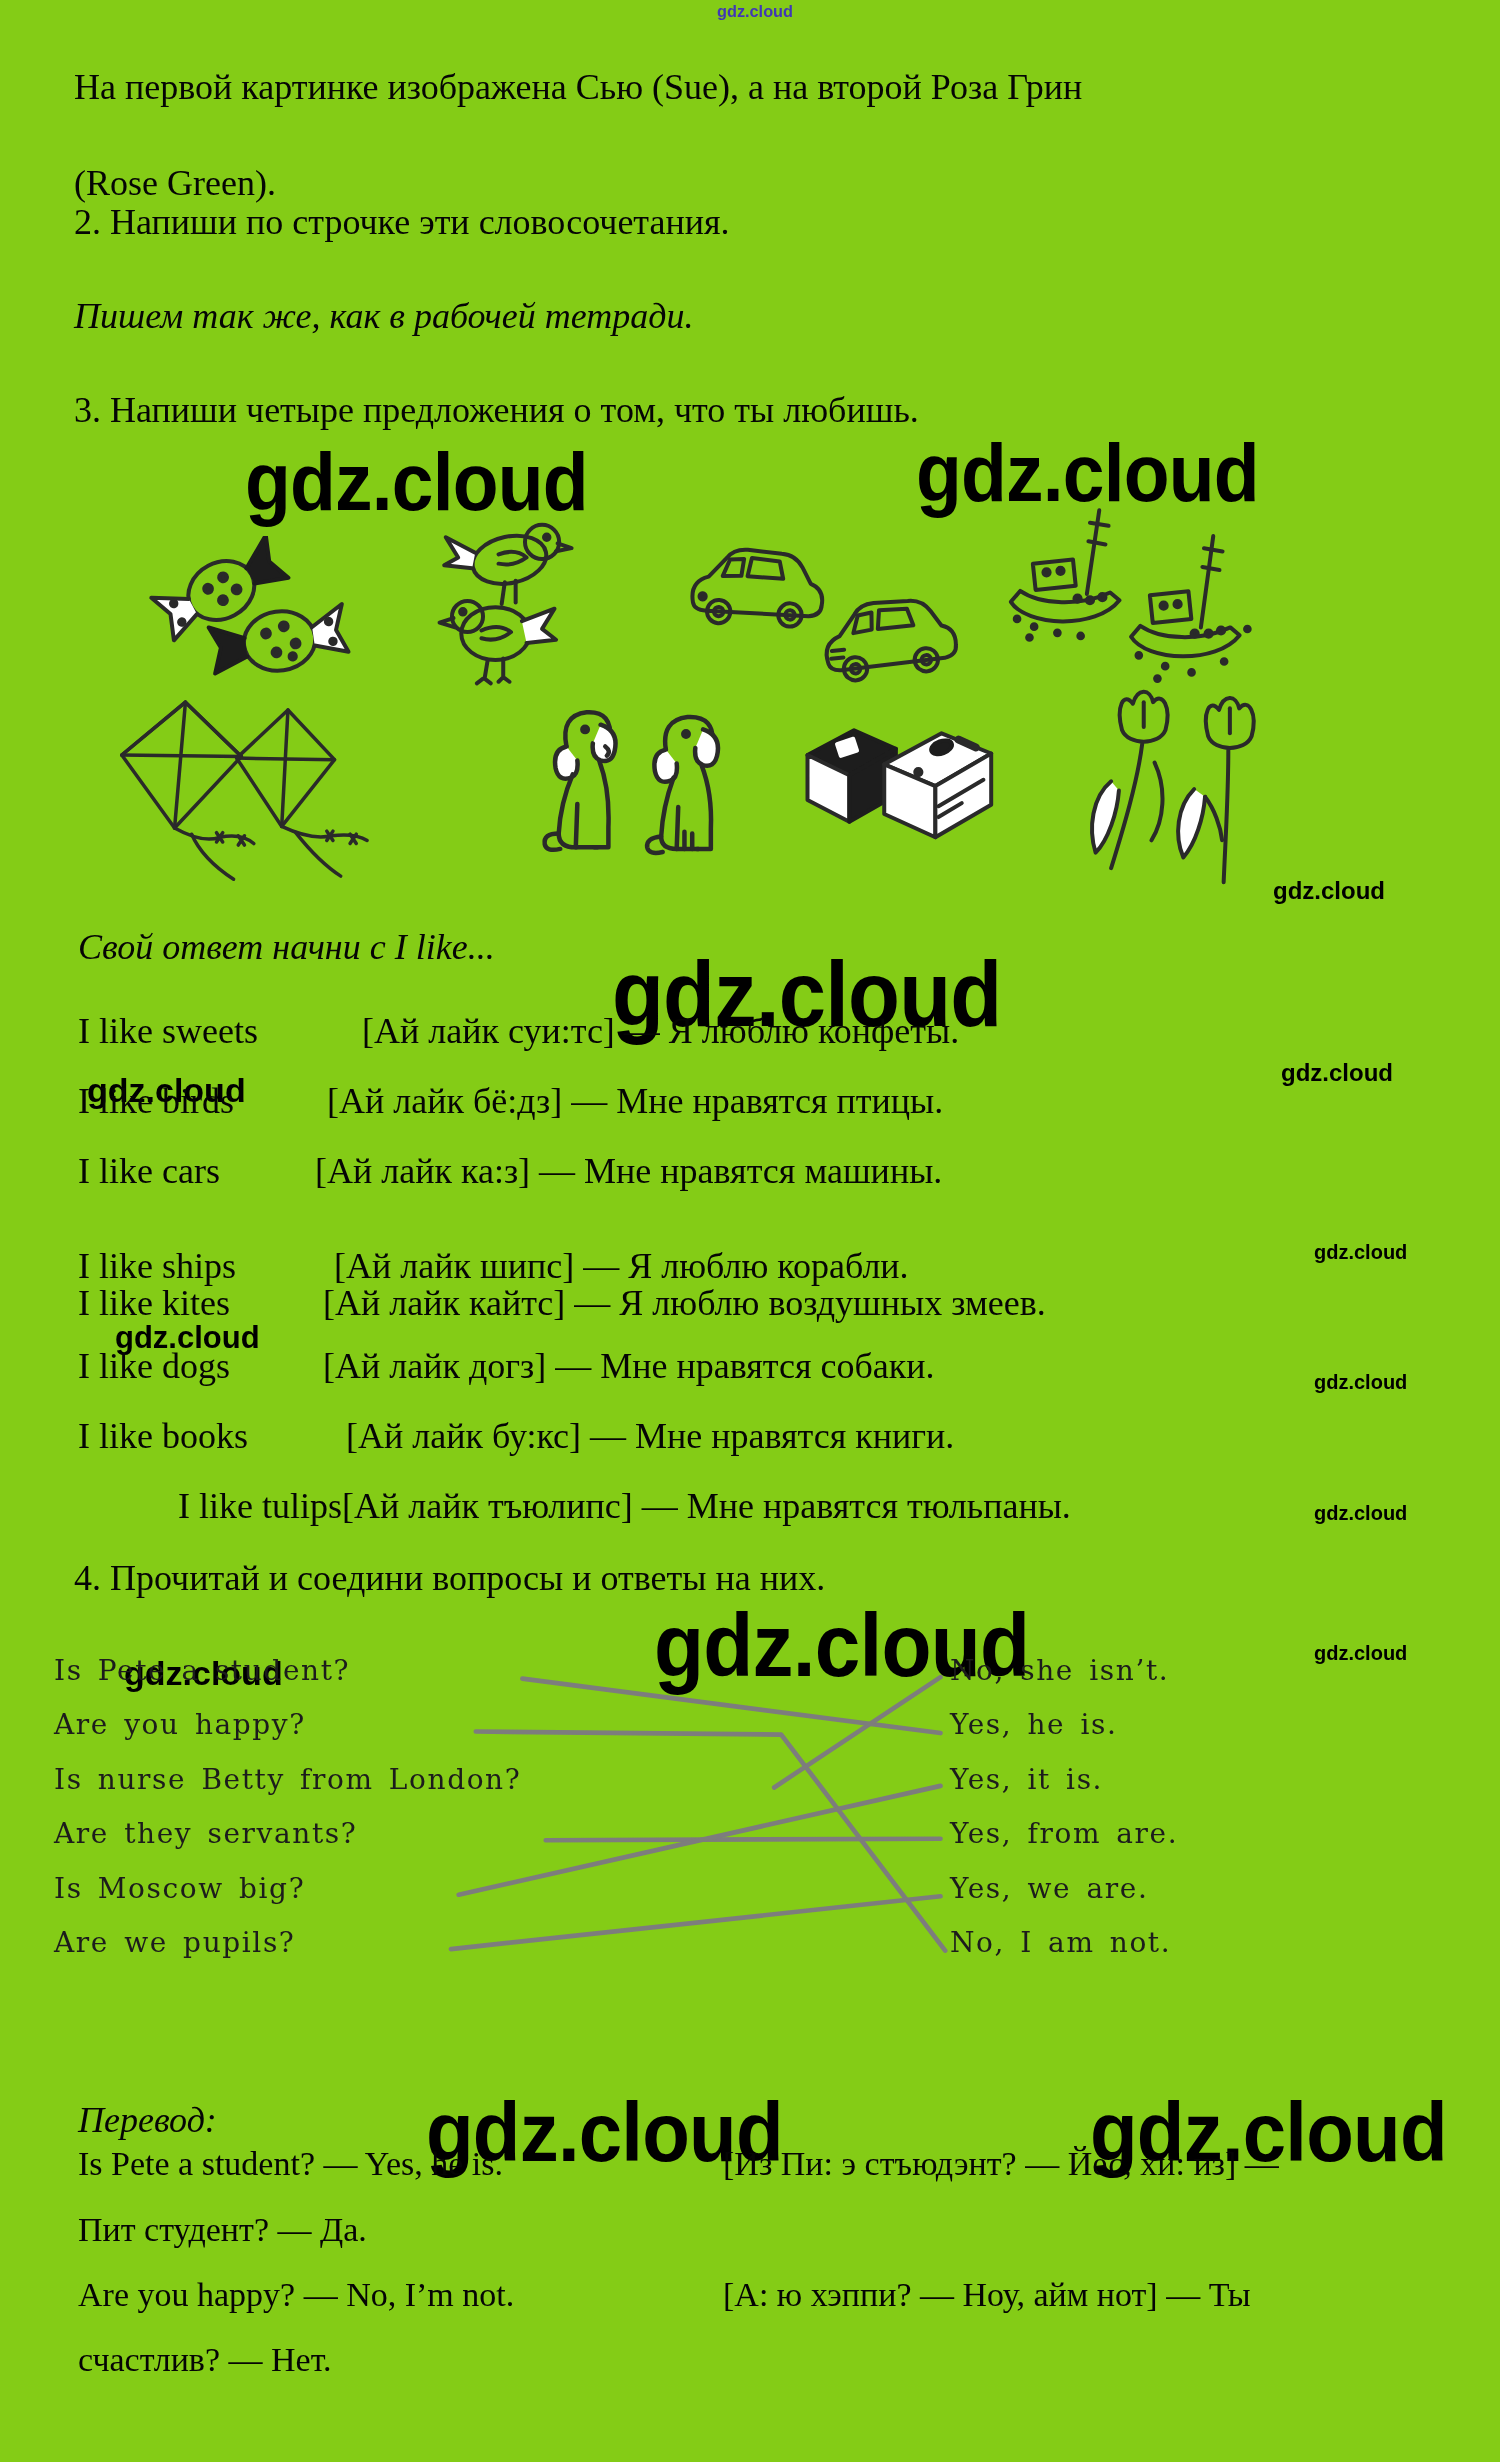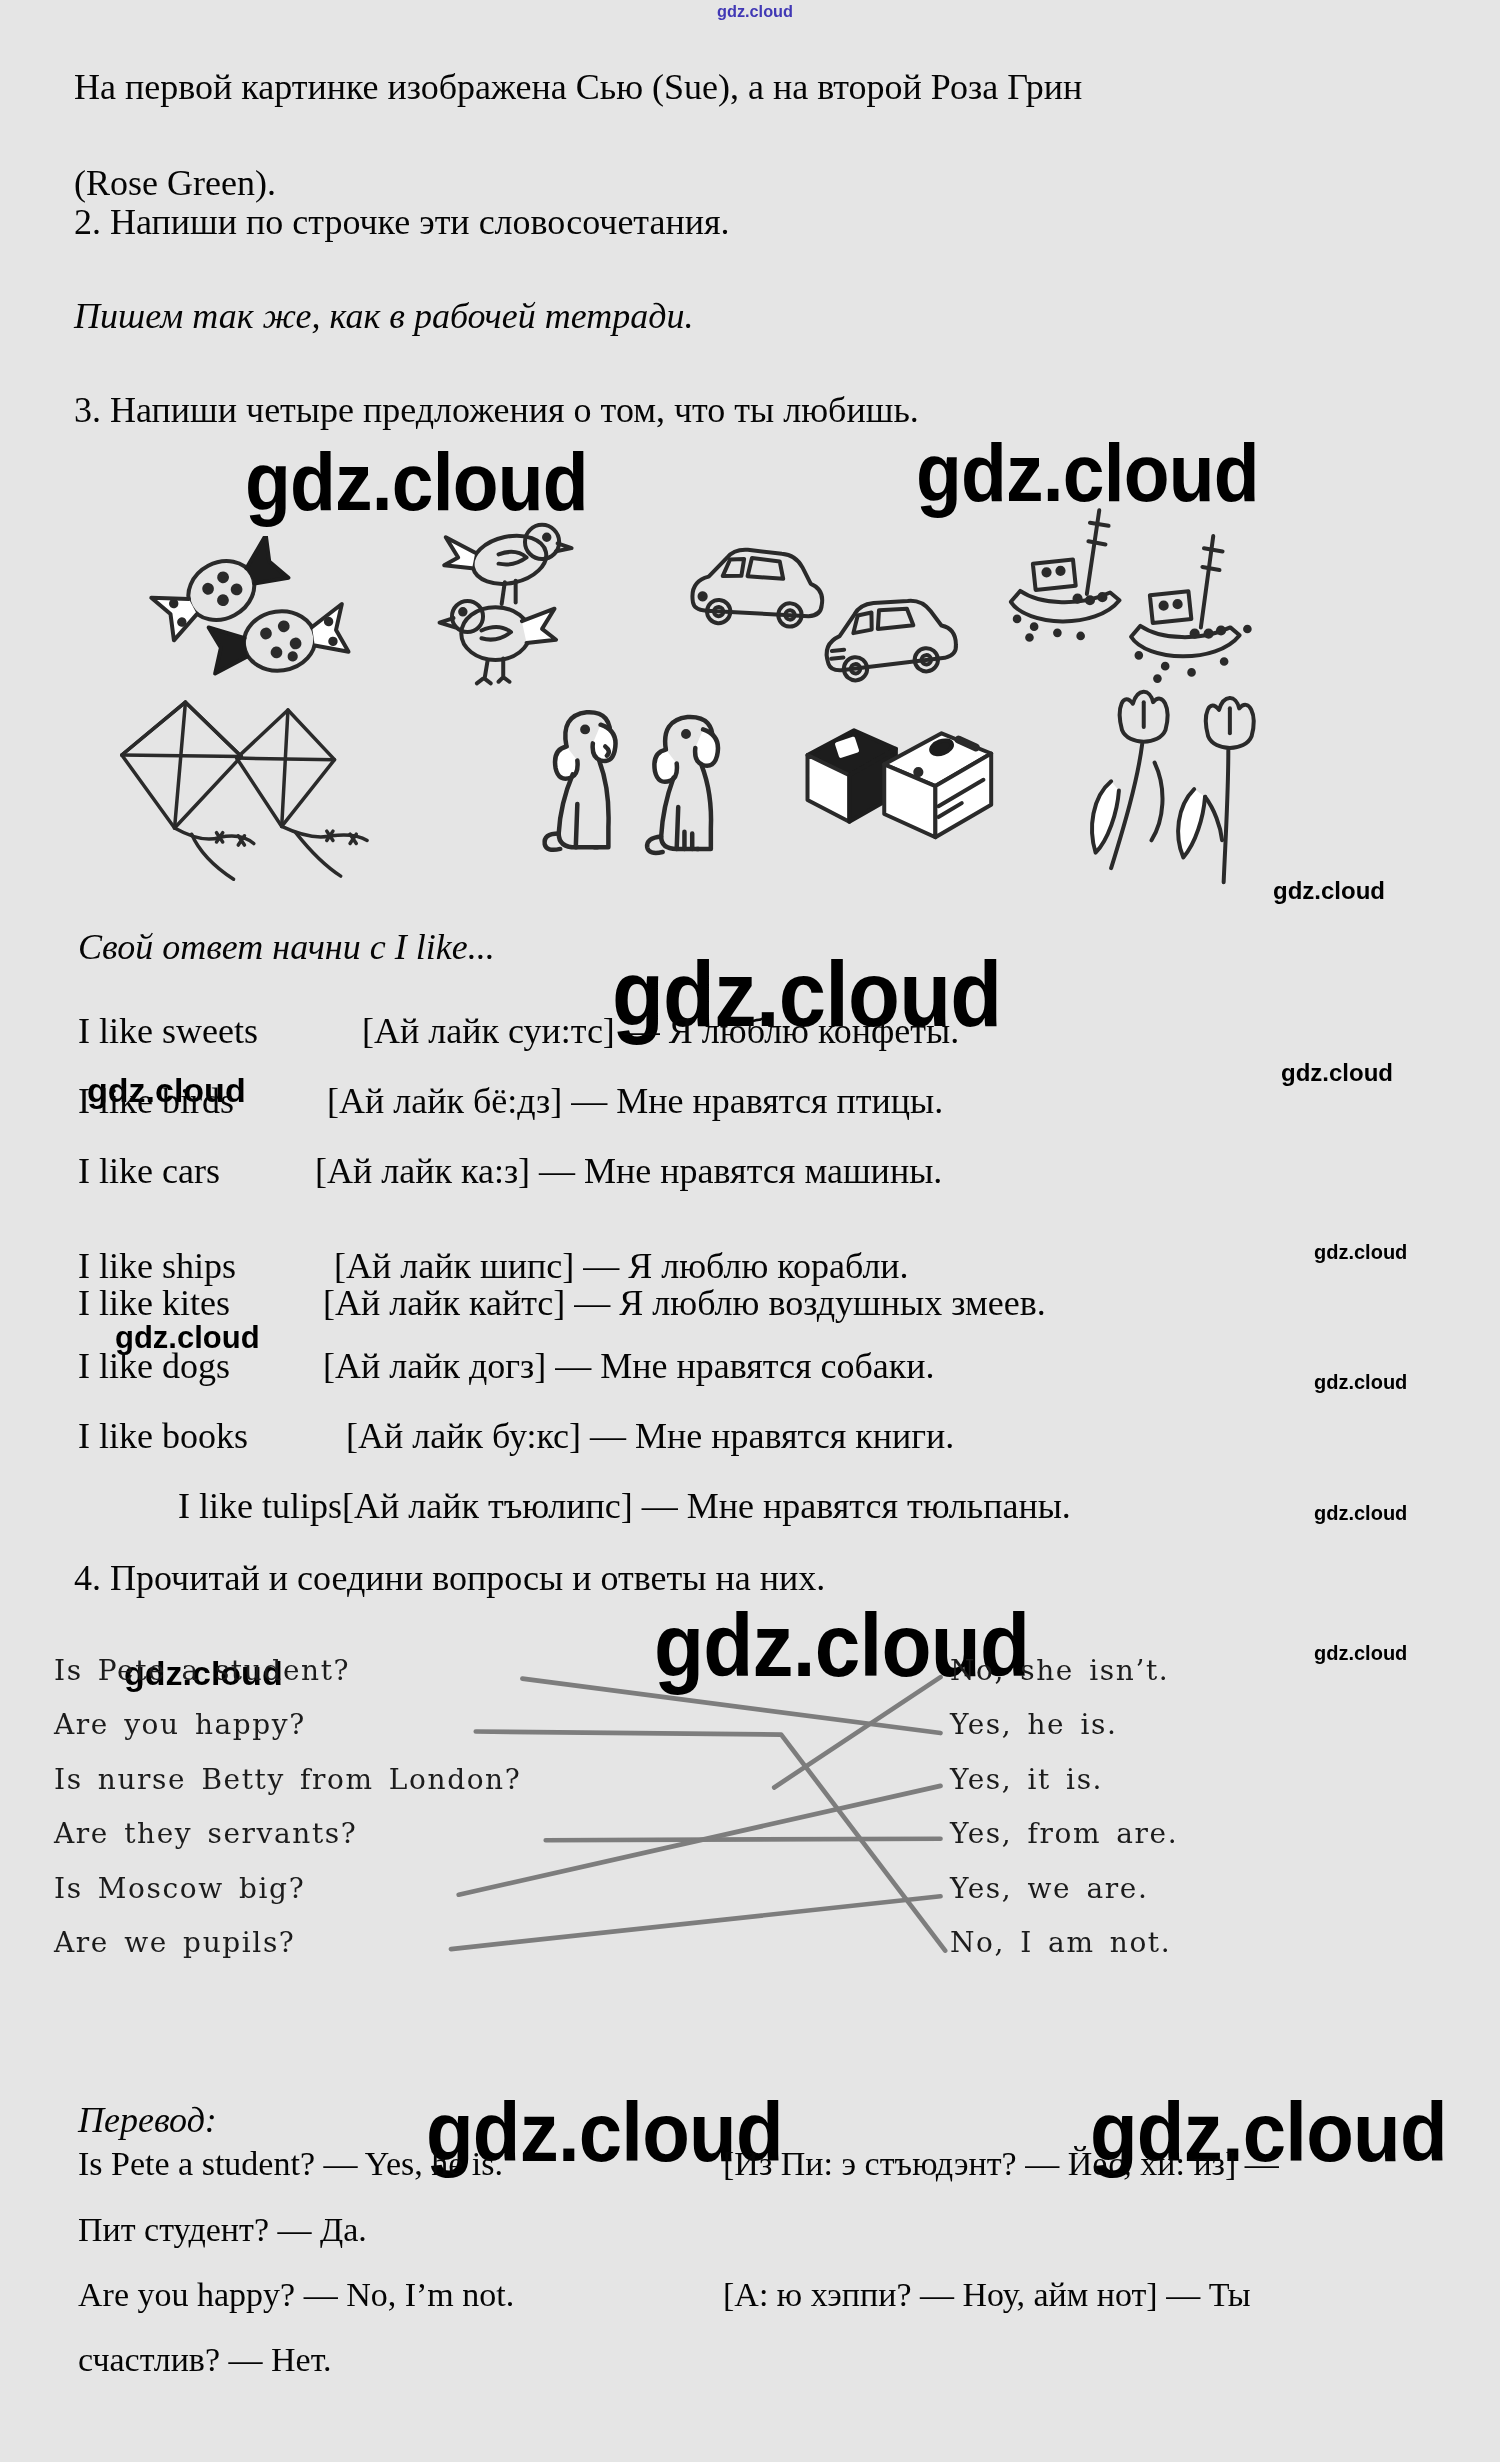--- a/index.html
+++ b/index.html
@@ -1,16 +1,16 @@
 <!DOCTYPE html>
 <html style="font-size:12.4px"><head>
 <meta charset="utf-8">
 <style>
   html,body{margin:0;padding:0;background:#fff;}
-  #page{position:relative;width:1501px;height:2462px;background:#e5e5e5;overflow:hidden;
+  #page{position:relative;width:1501px;height:2462px;background:#84cc16;overflow:hidden;
         font-family:"Liberation Serif", serif;color:#000;text-decoration:underline;}
   .abs{position:absolute;white-space:nowrap;}
   .serif{font-family:"Liberation Serif", serif;font-size:36px;color:#050505;}
   .it{font-style:italic;}
   .wm{font-family:"Liberation Sans", sans-serif;font-weight:bold;color:#000;letter-spacing:-0.8px;}
   .wm-big{transform:scaleY(1.08);transform-origin:left top;}
   .ex{font-family:"DejaVu Serif", serif;font-size:28px;color:#1c1c1c;letter-spacing:1.6px;word-spacing:4.7px;}
   .trans{font-family:"Liberation Serif", serif;font-size:34px;color:#050505;}
   svg{display:block;}
   .art path,.art ellipse,.art circle,.art line,.art polyline,.art polygon,.art rect{vector-effect:non-scaling-stroke;}

